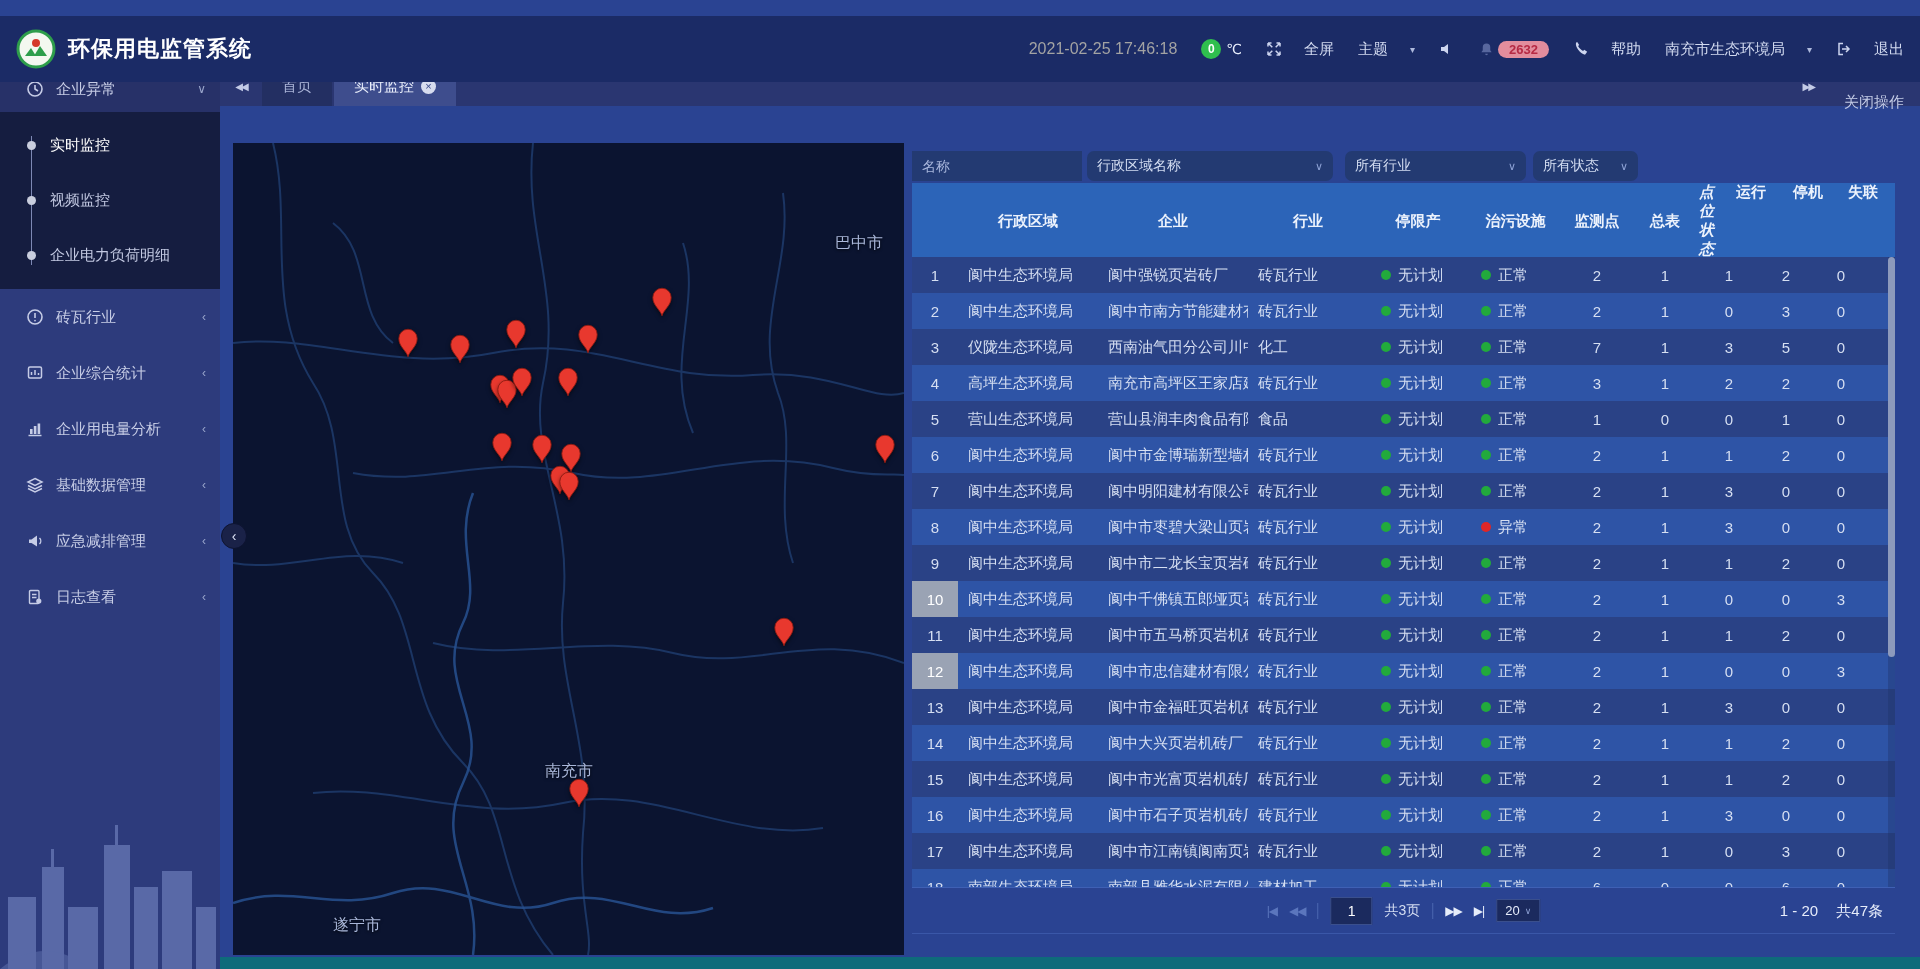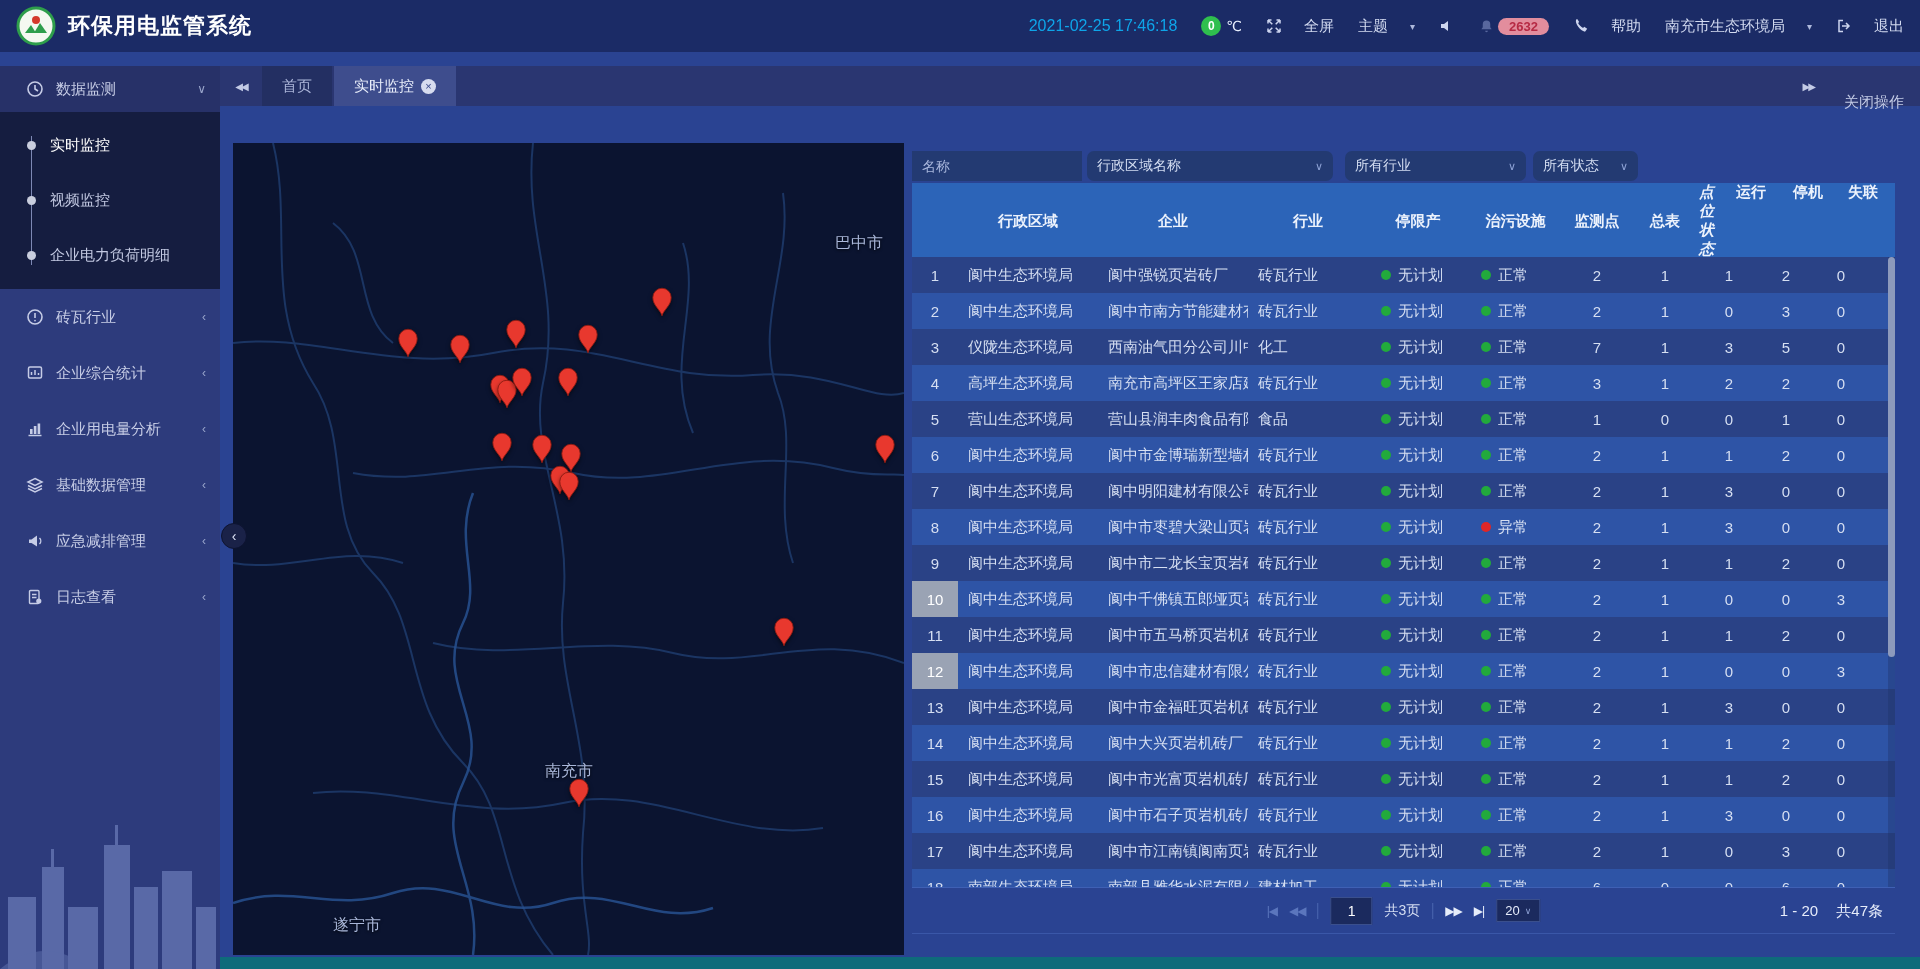--- a/index.html
+++ b/index.html
@@ -1,25 +1,25 @@
 <!DOCTYPE html>
 <html><head>
 <meta charset="utf-8">
 <style>
   html,body{margin:0;padding:0;}
   body{font-family:"Liberation Sans","DejaVu Sans",sans-serif;background:#10183a;}
   .app{position:relative;width:1920px;height:969px;overflow:hidden;background:#2a4392;}
 
   
-  .topbar{position:absolute;left:0;top:0;width:1920px;height:52px;background:#1b2b66;display:flex;align-items:center;justify-content:space-between;z-index:30;text-align:center;}
+  .topbar{position:absolute;left:0;top:16px;width:1920px;height:66px;background:#1b2b66;display:flex;align-items:center;justify-content:space-between;z-index:30;text-align:center;}
   .brand{display:flex;align-items:center;padding-left:16px;gap:12px;}
   .logo{width:40px;height:40px;display:inline-flex;}
   .title{color:#fff;font-size:22px;font-weight:bold;letter-spacing:1px;}
   .topright{display:flex;align-items:center;gap:24px;padding-right:16px;}
-  .dt{color:#0ea5e9;font-size:16px;}
+  .dt{color:#a3a3a3;font-size:16px;}
   .temp{display:inline-flex;align-items:center;gap:5px;}
   .tempcircle{width:20px;height:20px;border-radius:50%;background:#2fbf4e;color:#fff;font-size:12px;font-weight:bold;font-style:normal;display:inline-flex;align-items:center;justify-content:center;}
   .tempunit{color:#e8eefc;font-size:14px;font-style:normal;}
   .hbtn{display:inline-flex;align-items:center;gap:22px;color:#d2daf0;font-size:15px;cursor:pointer;}
   .hbtn b{font-weight:normal;}
   .caret{color:#aeb9dc;font-size:10px;text-decoration:none;font-style:normal;}
   .hicon{display:inline-flex;width:16px;height:16px;color:#cdd5ef;}
   .hicon svg{width:16px;height:16px;}
   .notif{display:inline-flex;align-items:center;gap:4px;cursor:pointer;}
   .bell{display:inline-flex;width:15px;height:15px;color:#58679e;}
@@ -187,21 +187,21 @@
 
   <aside class="sidebar">
     <nav>
         <div class="side-item open">
           <span class="sicon">
             <svg viewBox="0 0 18 18" fill="none" stroke="currentColor" stroke-width="1.6">
               <circle cx="9" cy="9" r="7"></circle>
               <path d="M9 5v4l3 2"></path>
             </svg>
           </span>
-          <span class="slabel">数据监测</span>
+          <span class="slabel">企业异常</span>
           <span class="schev">∨</span>
         </div>
         <div class="submenu">
           <div class="subitem active">
             <i class="dot"></i>
             <span>实时监控</span>
           </div>
           <div class="subitem">
             <i class="dot"></i>
             <span>视频监控</span>

